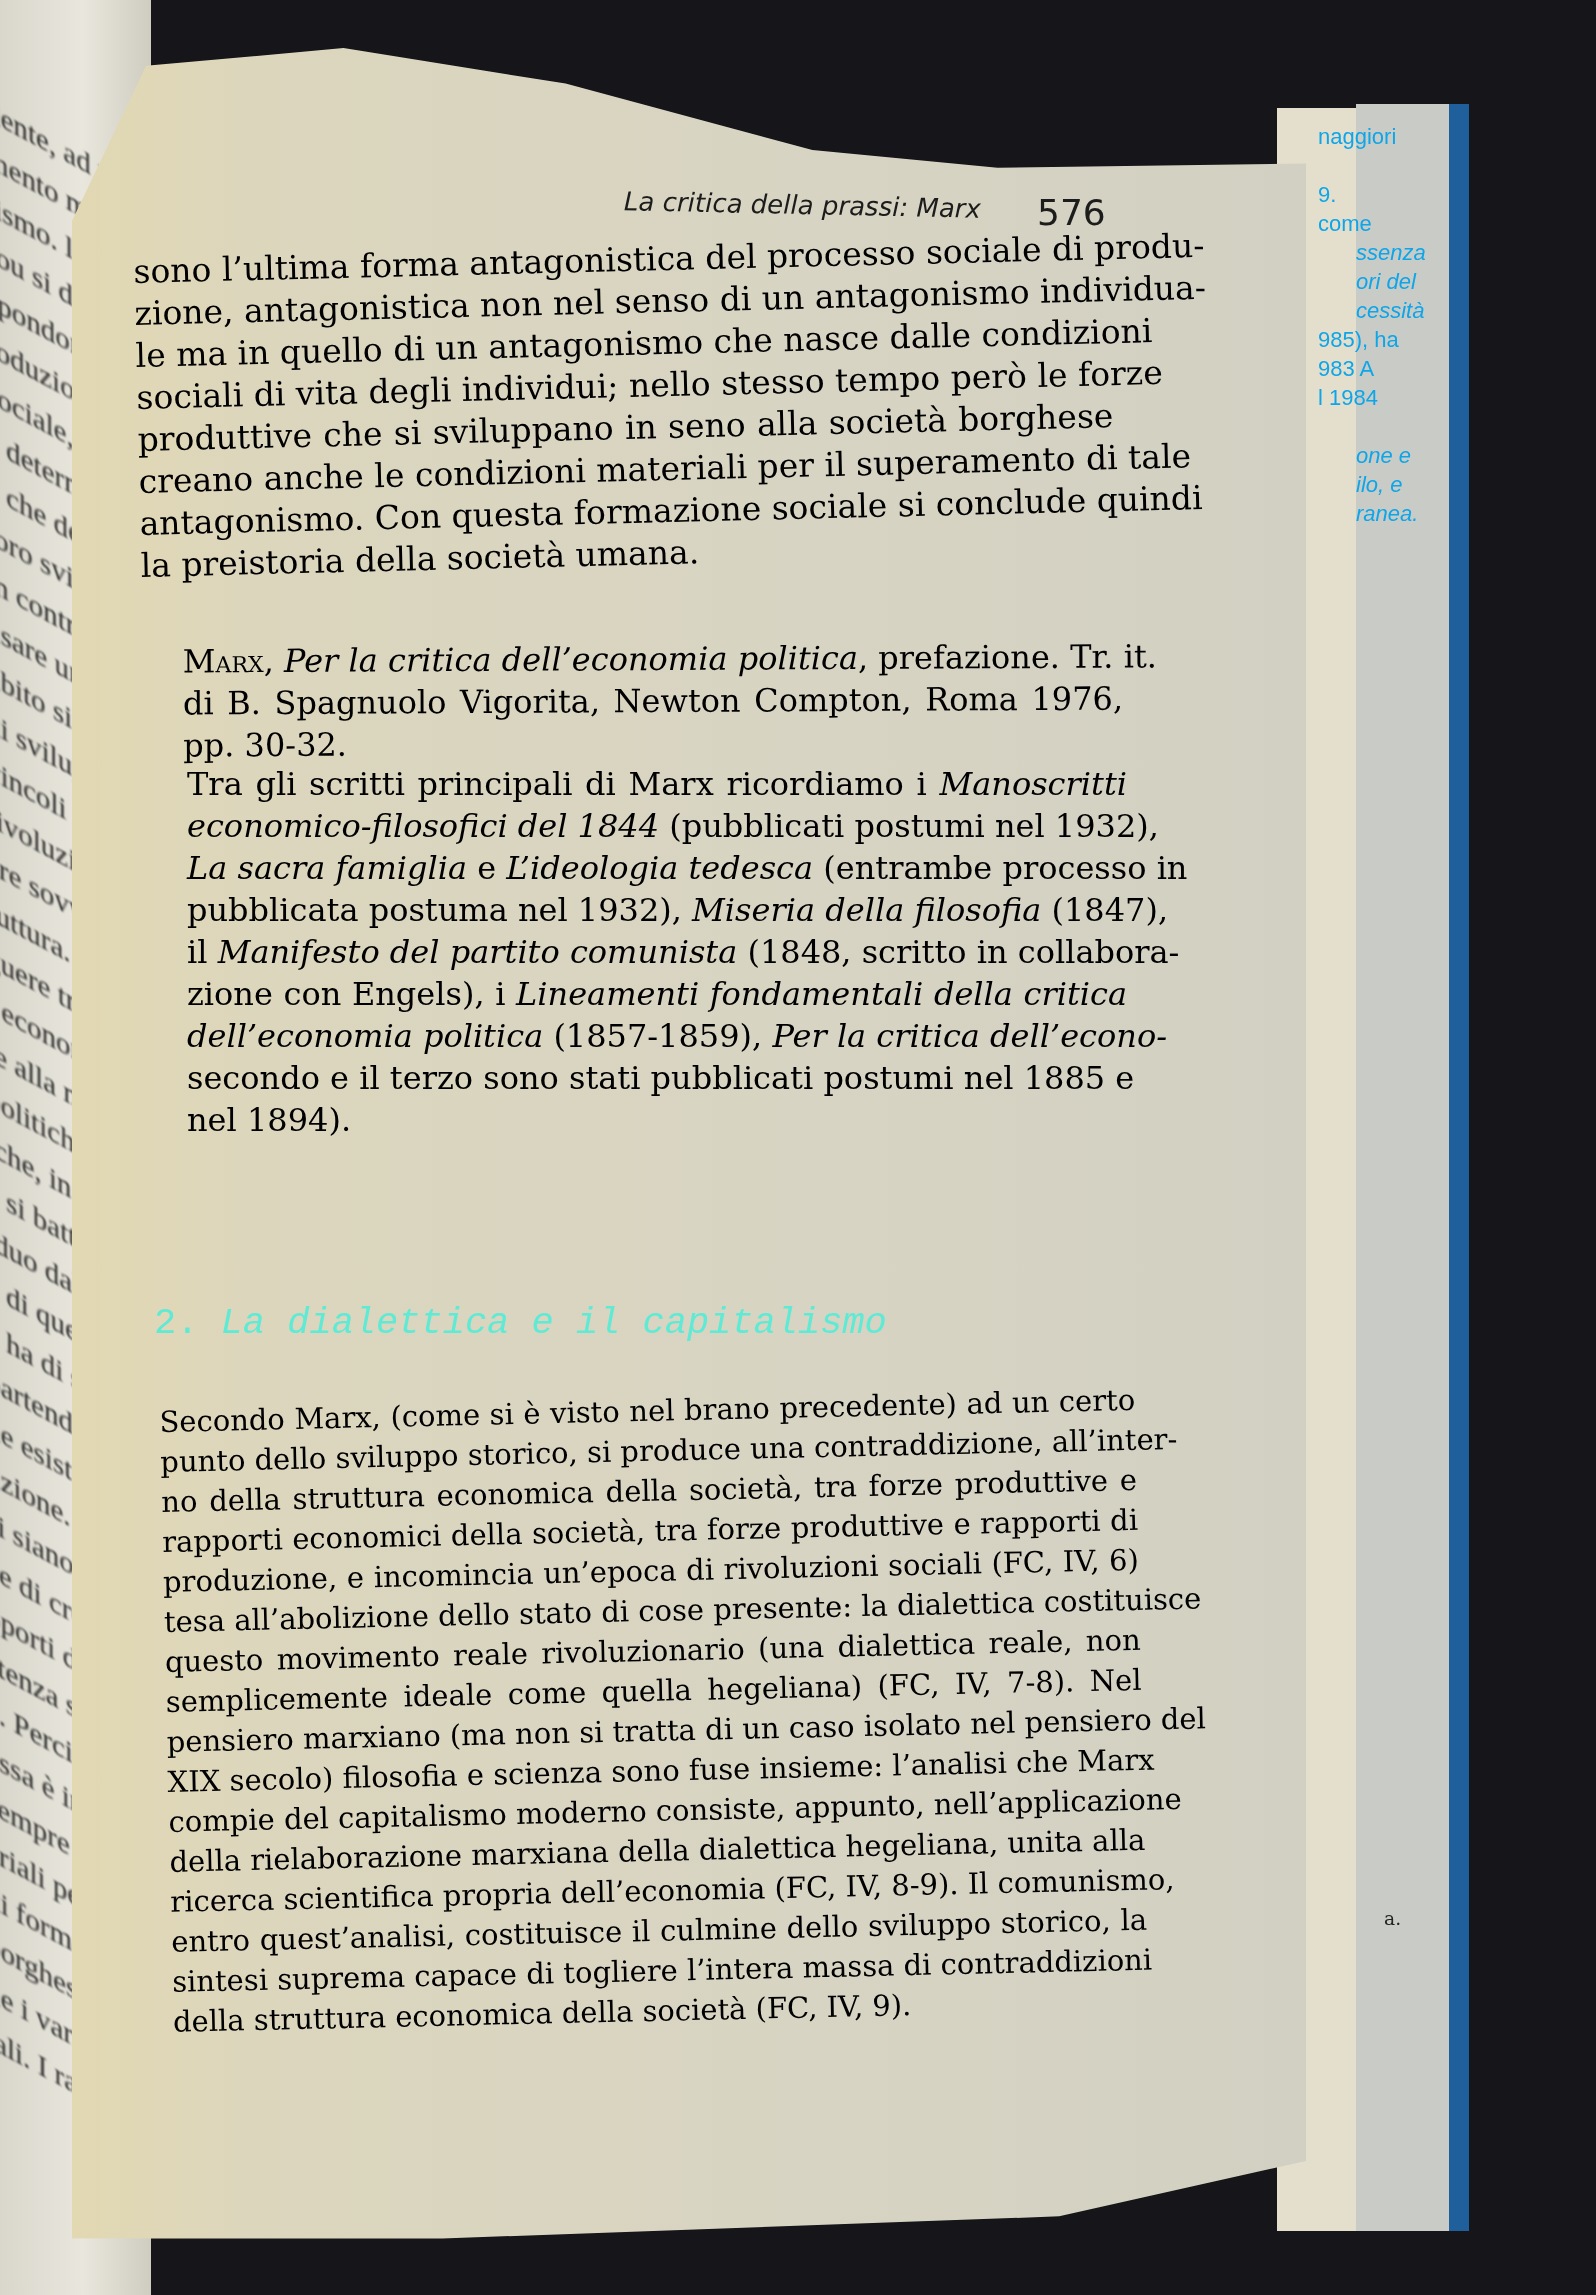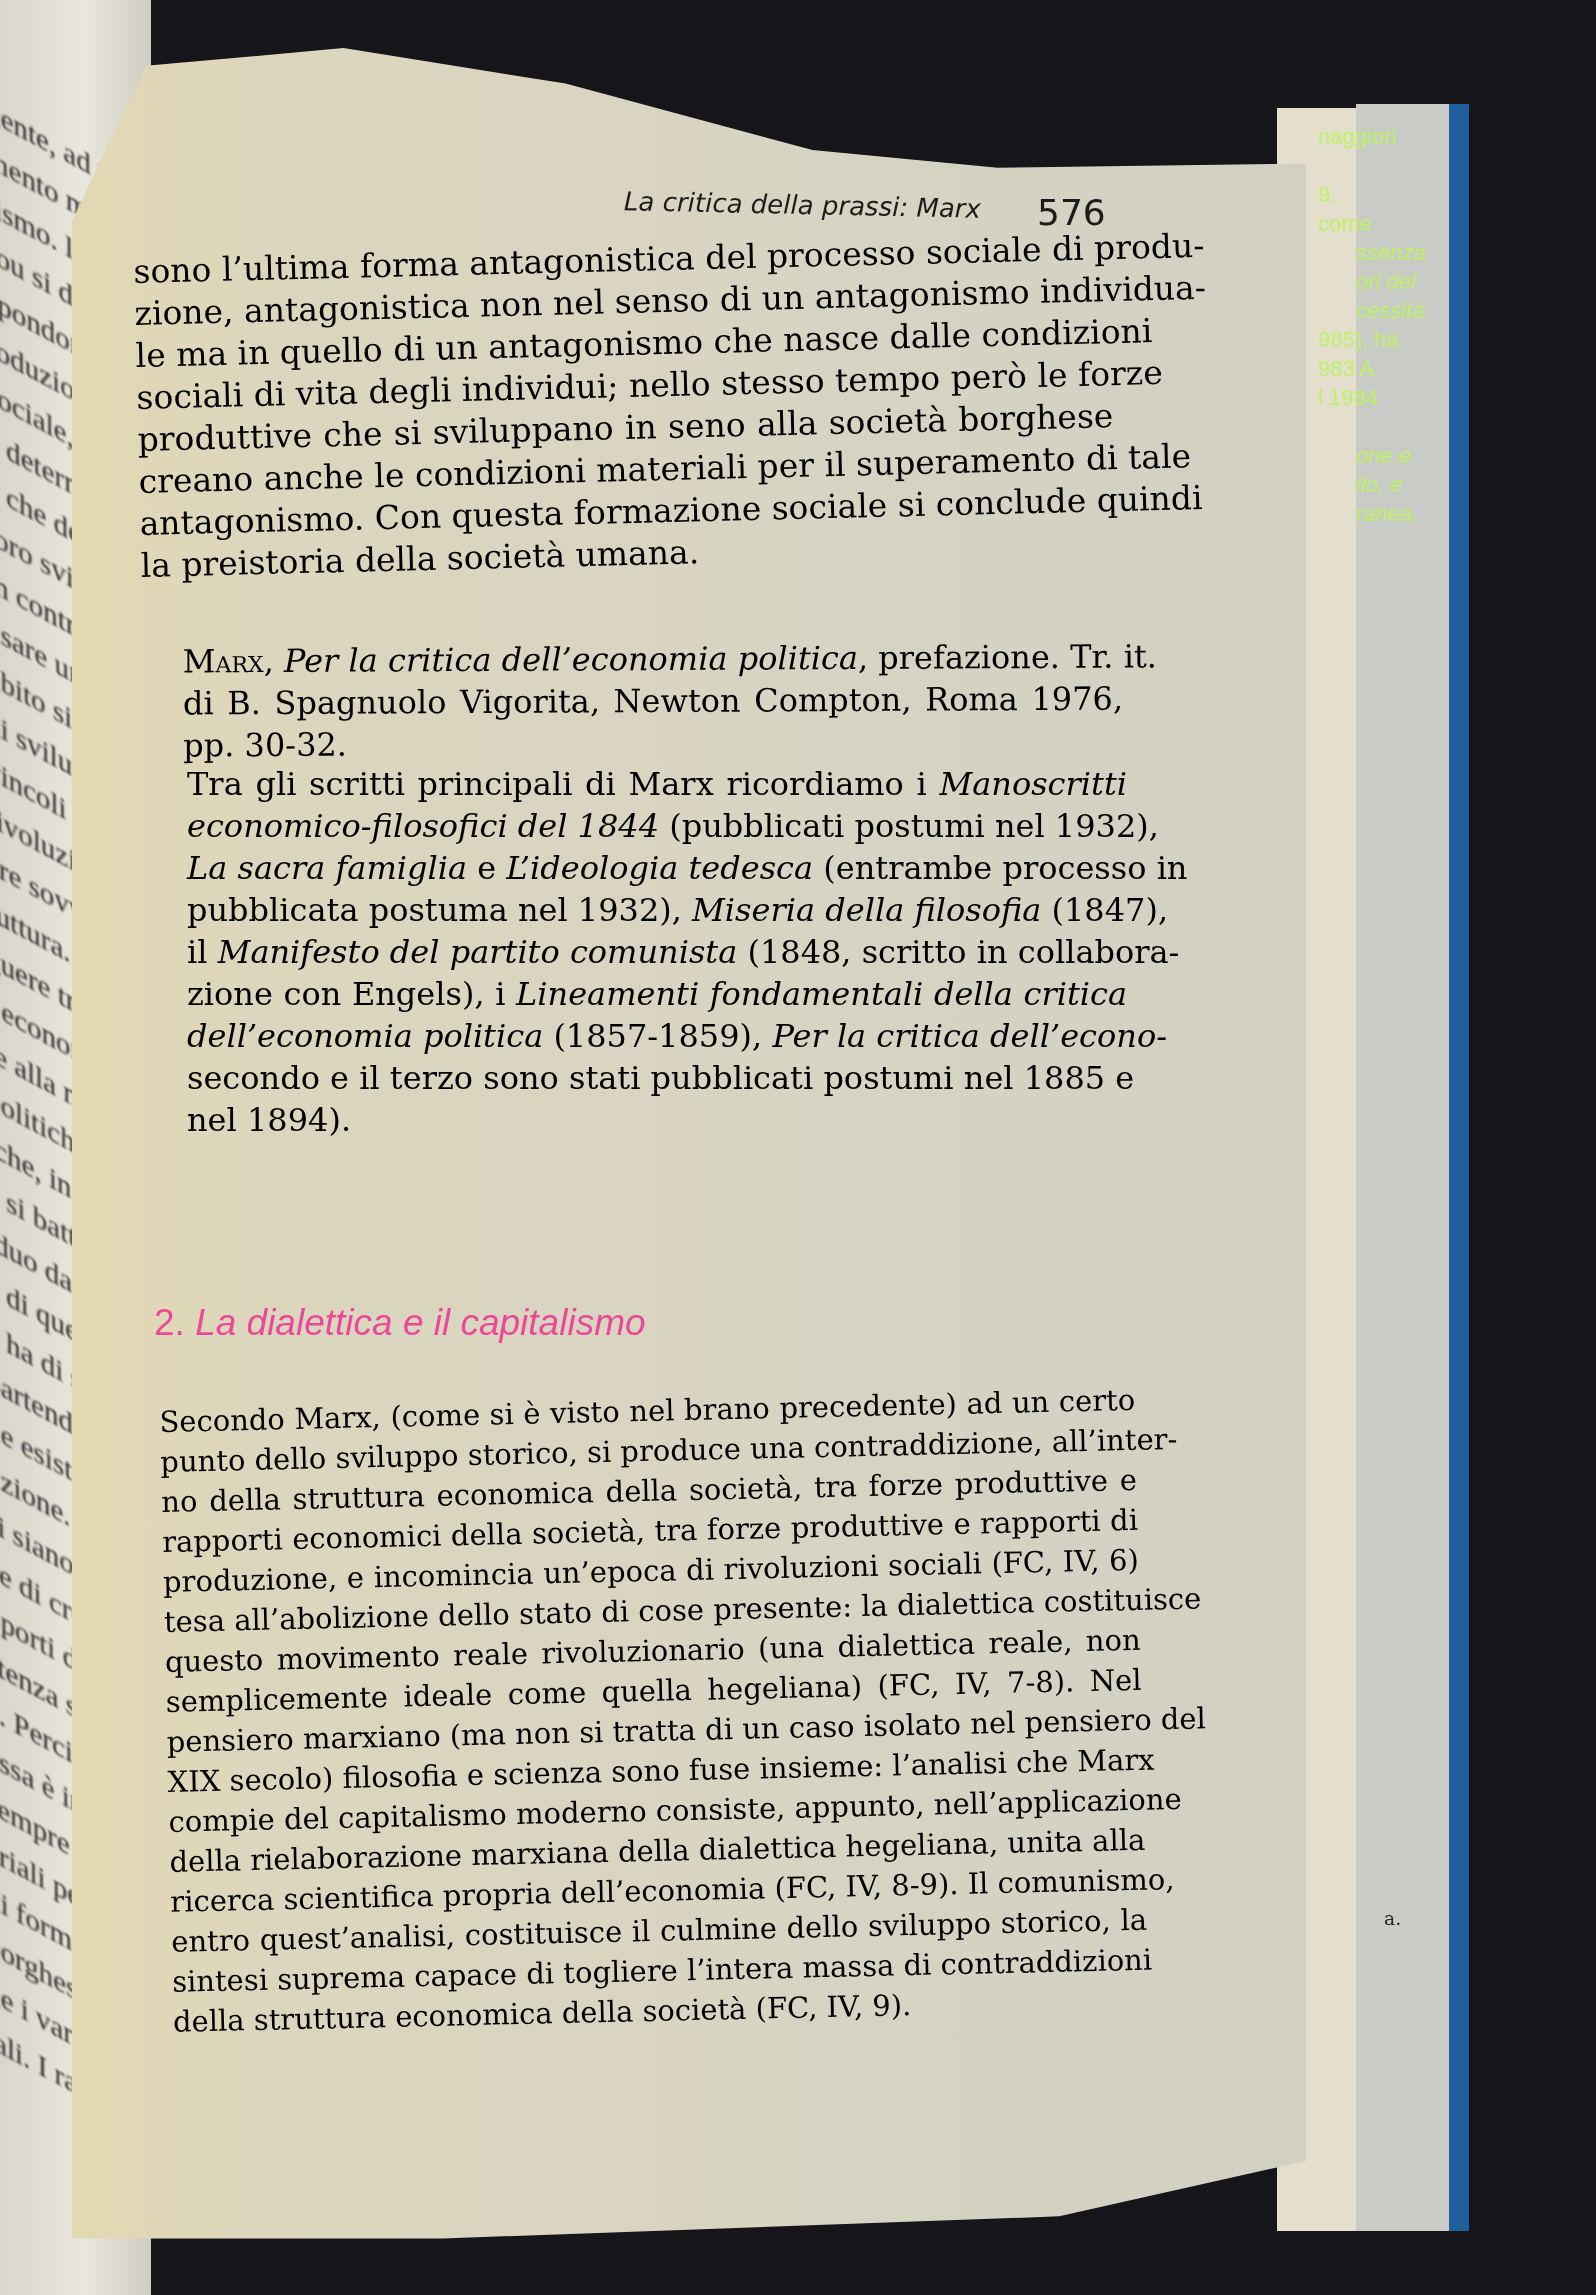--- a/index.html
+++ b/index.html
@@ -27,21 +27,21 @@
     background: #c9ccc6;
     border-right: 20px solid #1f5f9c;
   }
   .right-page {
     position: absolute; left: 1277px; top: 108px; width: 100px; height: 2123px;
     background: #e3dfcc;
   }
   .right-fragment {
     position: absolute; left: 1318px; top: 122px; width: 129px;
     font-family: "Liberation Sans", sans-serif; font-size: 22px; line-height: 29px;
-    color: #bef264;
+    color: #0ea5e9;
     white-space: nowrap; overflow: hidden;
   }
   .right-fragment .it { font-style: italic; margin-left: 38px; }
   .b-mark {
     position: absolute; left: 1384px; top: 1908px;
     font-family: "DejaVu Serif", serif; font-size: 18.7px; color: #222;
   }
   
   .main-page {
     position: absolute; left: 72px; top: 21.5px; width: 1234px; height: 2217px;
@@ -74,21 +74,21 @@
     transform: rotate(-0.3deg);
   }
   .quote-src .sc { font-variant: small-caps; }
   .quote-src i, .p-works i { font-style: italic; }
   .p-works {
     position: absolute; left: 187px; top: 763px; width: 940px;
     font-size: 32px; line-height: 42px;
   }
   .section-title {
     position: absolute; left: 154px; top: 1302px;
-    font-family: Liberation Sans, sans-serif; font-style: italic; font-size: 37px; color: #ec4899;
+    font-family: Liberation Mono, monospace; font-style: italic; font-size: 37px; color: #5eead4;
   }
   .section-title .num { font-style: normal; }
   .p2 {
     position: absolute; left: 159px; top: 1402px; width: 976px;
     font-size: 29px; line-height: 40px;
     transform: rotate(-1.3deg); transform-origin: left top;
   }
   .line { display: block; white-space: nowrap; text-align: justify; text-align-last: justify; }
   .line.last { text-align-last: left; }
 </style>

